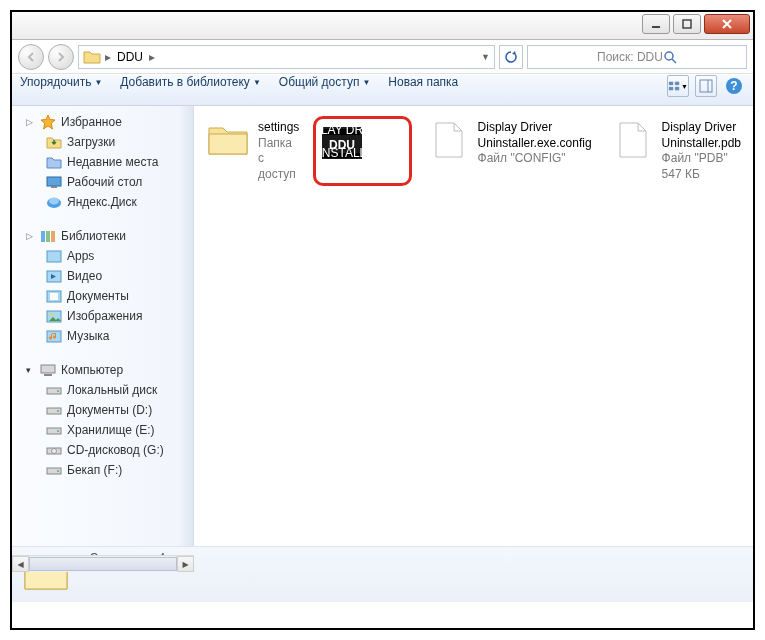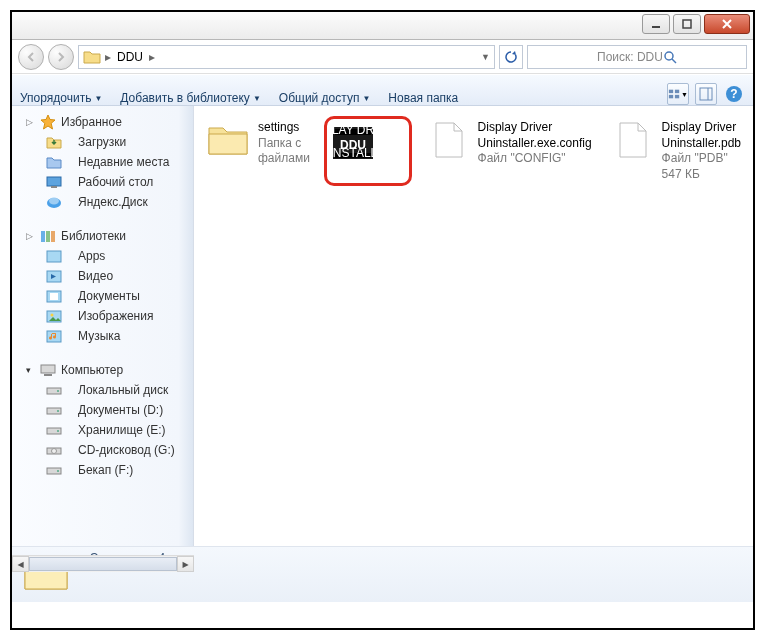--- a/index.html
+++ b/index.html
@@ -17,33 +17,33 @@
 .navcircle{width:26px;height:26px;border-radius:50%;background:radial-gradient(circle at 30% 30%,#fdfdfd,#d8d8d8);border:1px solid #b0b0b0;display:flex;align-items:center;justify-content:center}
 .navcircle svg{width:12px;height:12px;opacity:.4}
 .breadcrumb{flex:1;height:24px;border:1px solid #c0c9d6;background:#fff;display:flex;align-items:center;padding:0 4px;gap:4px}
 .foldericon{width:18px;height:16px}
 .crumb{padding:0 2px}
 .crumb-sep{color:#666}
 .refreshbox{width:24px;height:24px;border:1px solid #c0c9d6;display:flex;align-items:center;justify-content:center}
 .searchbox{width:220px;height:24px;border:1px solid #c0c9d6;display:flex;align-items:center;padding:0 6px;color:#888;justify-content:center}
 
 
-.toolbar{height:32px;background:linear-gradient(#f6faff,#e4ecf8);border-top:1px solid #fff;border-bottom:1px solid #c9d4e4;display:flex;align-items:flex-end;padding:0 8px;gap:18px}
+.toolbar{height:32px;background:linear-gradient(#f6faff,#e4ecf8);border-top:1px solid #fff;border-bottom:1px solid #c9d4e4;display:flex;align-items:flex-start;padding:0 8px;gap:18px}
 .tbitem{color:#1b3f66;display:flex;align-items:center;gap:3px}
 .tbitem .dd{font-size:8px}
 .toolbar .right{margin-left:auto;display:flex;gap:6px;align-items:center}
 .tbicon{width:22px;height:22px;border:1px solid #a9bcd4;background:linear-gradient(#fbfdff,#e6eef9);border-radius:2px;display:flex;align-items:center;justify-content:center}
 
 
 .body{display:flex;height:440px}
 .sidebar{width:182px;background:linear-gradient(90deg,#fafcff 0%,#f2f6fc 92%,#dde6f2 100%);border-right:1px solid #d6dde8;padding:6px 0;overflow:hidden}
 .sb-group{margin-bottom:14px}
 .sb-head{display:flex;align-items:center;gap:5px;padding:2px 6px 2px 14px;color:#333}
 .sb-head .tw{width:9px;color:#777;font-size:9px}
-.sb-item{display:flex;align-items:center;gap:16px;padding:2px 10px 2px 34px;color:#333;white-space:nowrap}
+.sb-item{display:flex;align-items:center;gap:5px;padding:2px 10px 2px 34px;color:#333;white-space:nowrap}
 .sb-item .ic,.sb-head .ic{width:16px;height:16px;flex:none;display:flex;align-items:center;justify-content:center}
 
 .content{flex:1;background:#fff;padding:10px 8px;position:relative}
 .filegrid{display:grid;grid-template-columns:1fr 1fr 1fr 1fr;gap:8px 10px;align-content:start}
 .fileitem{display:flex;gap:8px;align-items:flex-start;padding:4px;border-radius:2px}
 .fileitem.highlight{border:3px solid #e02a1f;border-radius:10px;padding:4px 10px 4px 4px}
 .fileitem .ficon{width:44px;height:40px;flex:none;display:flex;align-items:center;justify-content:center}
 .fileitem .ftxt{line-height:1.3}
 .ftitle{color:#000}
 .fsub{color:#7a7a7a}
@@ -332,21 +332,21 @@
 
       <div class="fileitem">
         <div class="ficon">
               <svg width="44" height="40" viewBox="0 0 44 40">
                 <path d="M3 8h14l4 4h20v22H3z" fill="#f7e29a" stroke="#cba94c"></path>
                 <path d="M3 14h38v20H3z" fill="#fbeab0" stroke="#cba94c"></path>
               </svg>
             </div>
         <div class="ftxt">
           <div class="ftitle">settings</div>
-          <div class="fsub">Папка с файлами</div>
+          <div class="fsub">Папка с доступ</div>
         </div>
       </div>
 
       <div class="fileitem highlight">
         <div class="ficon">
               <svg width="44" height="40" viewBox="0 0 44 40">
                 <rect x="2" y="4" width="40" height="32" fill="#1a1a1a"></rect>
                 <rect x="4" y="6" width="36" height="6" fill="#000"></rect>
                 <text x="22" y="11" text-anchor="middle" fill="#fff" font-size="4">DISPLAY DRIVER</text>
                 <text x="22" y="26" text-anchor="middle" fill="#fff" font-size="12" font-weight="bold">DDU</text>

